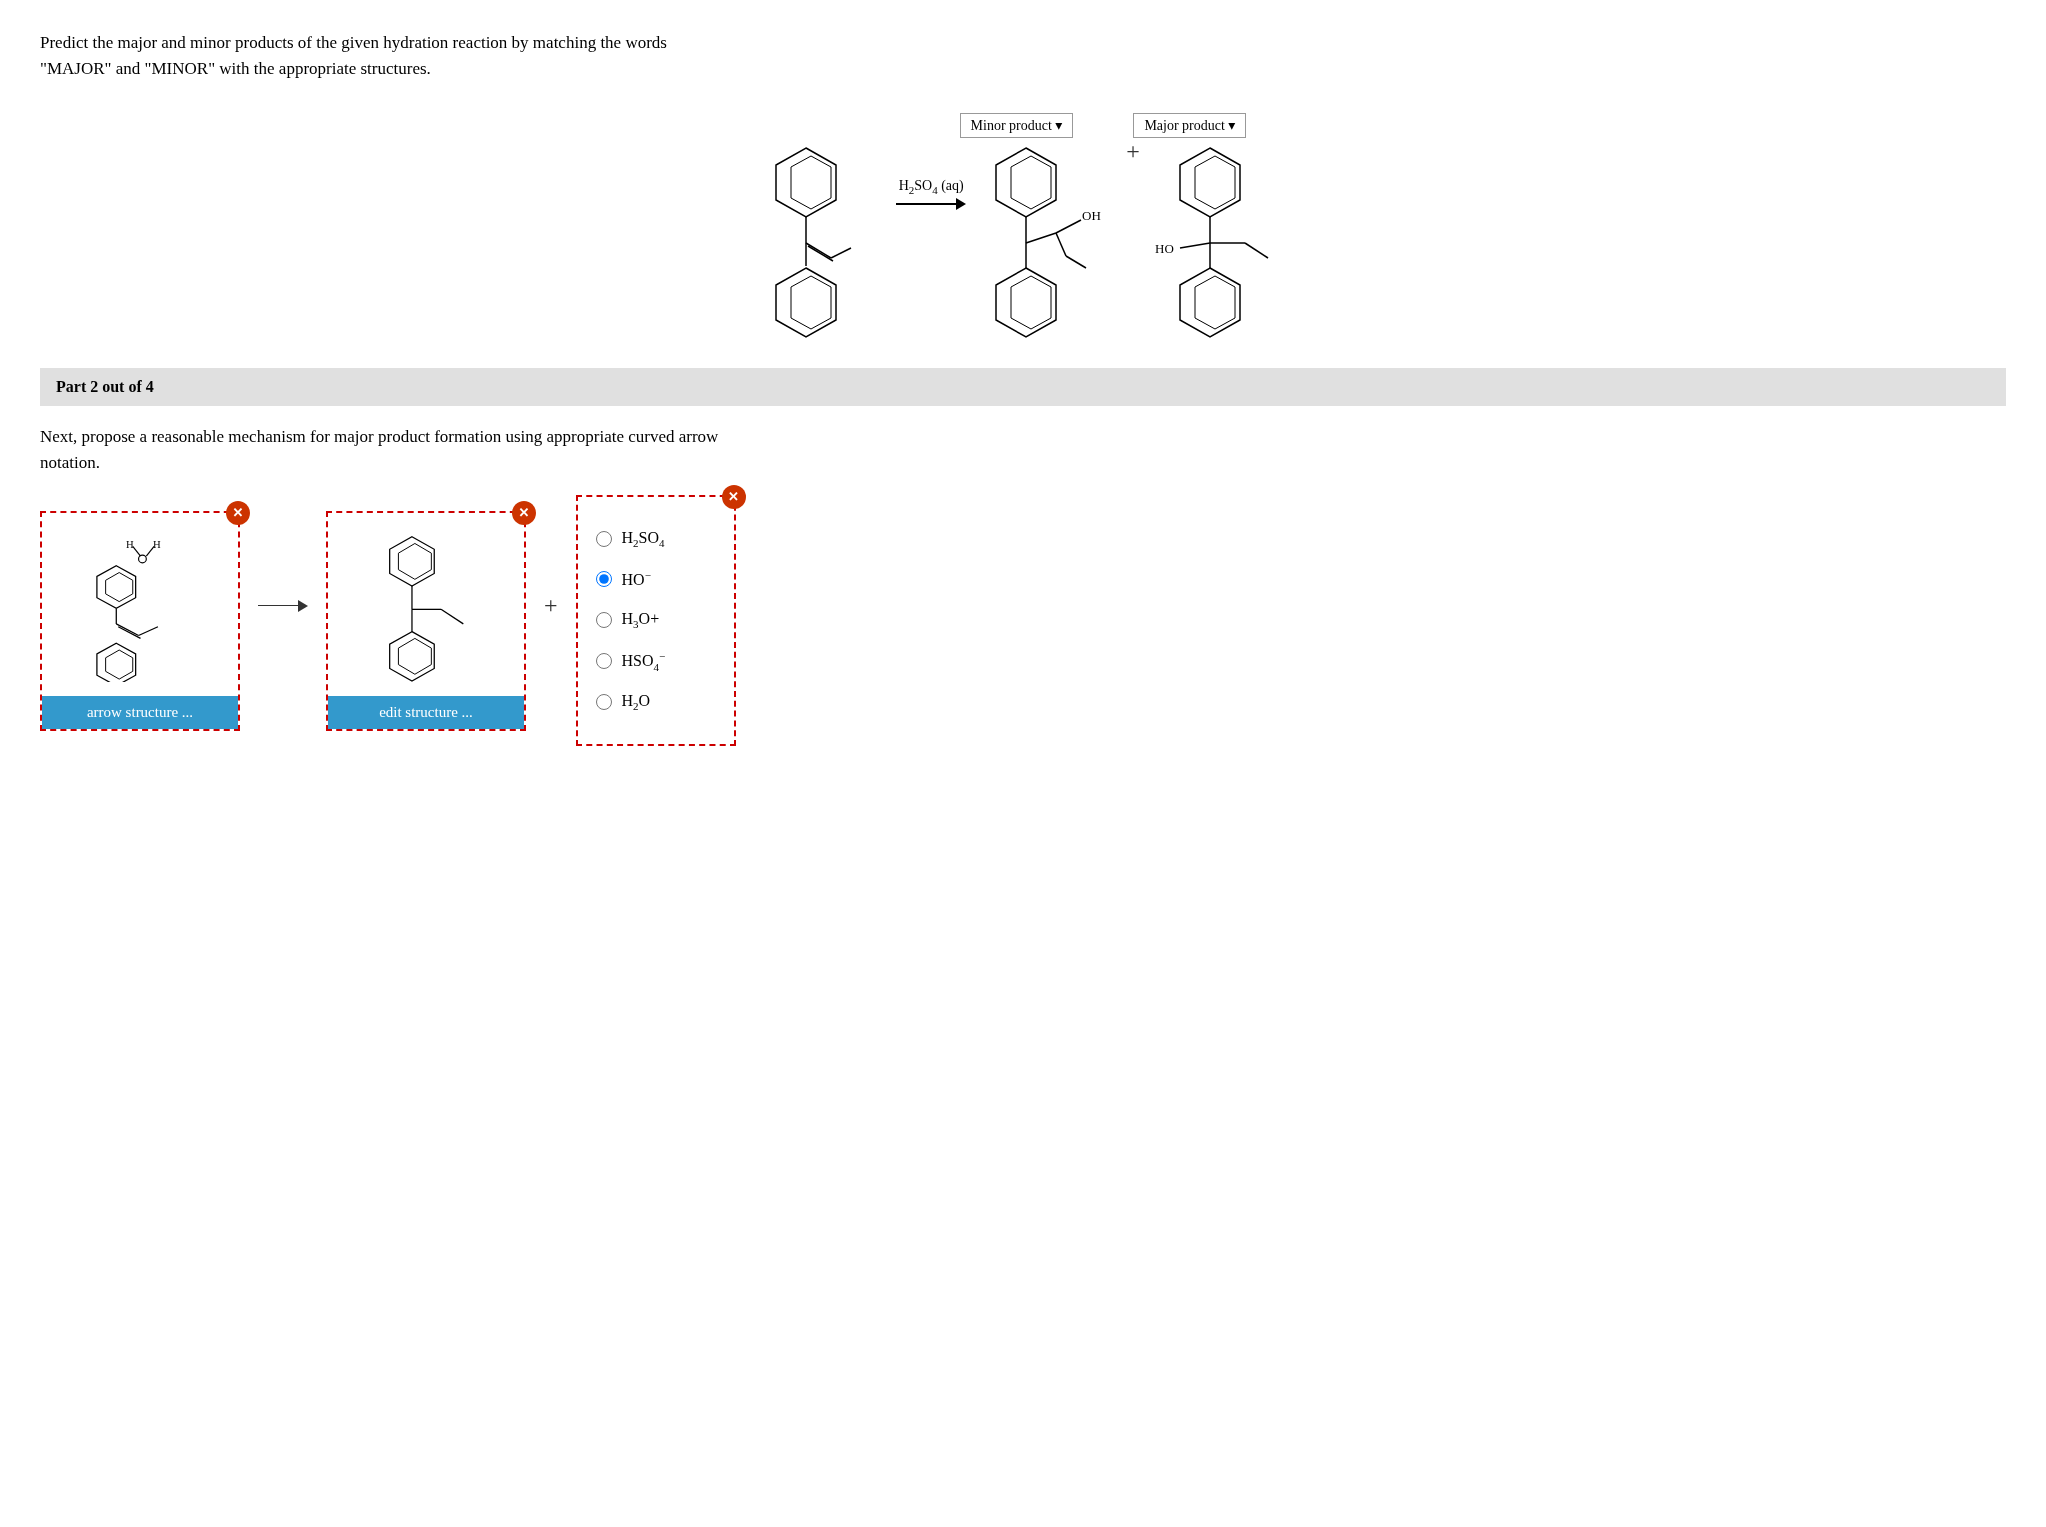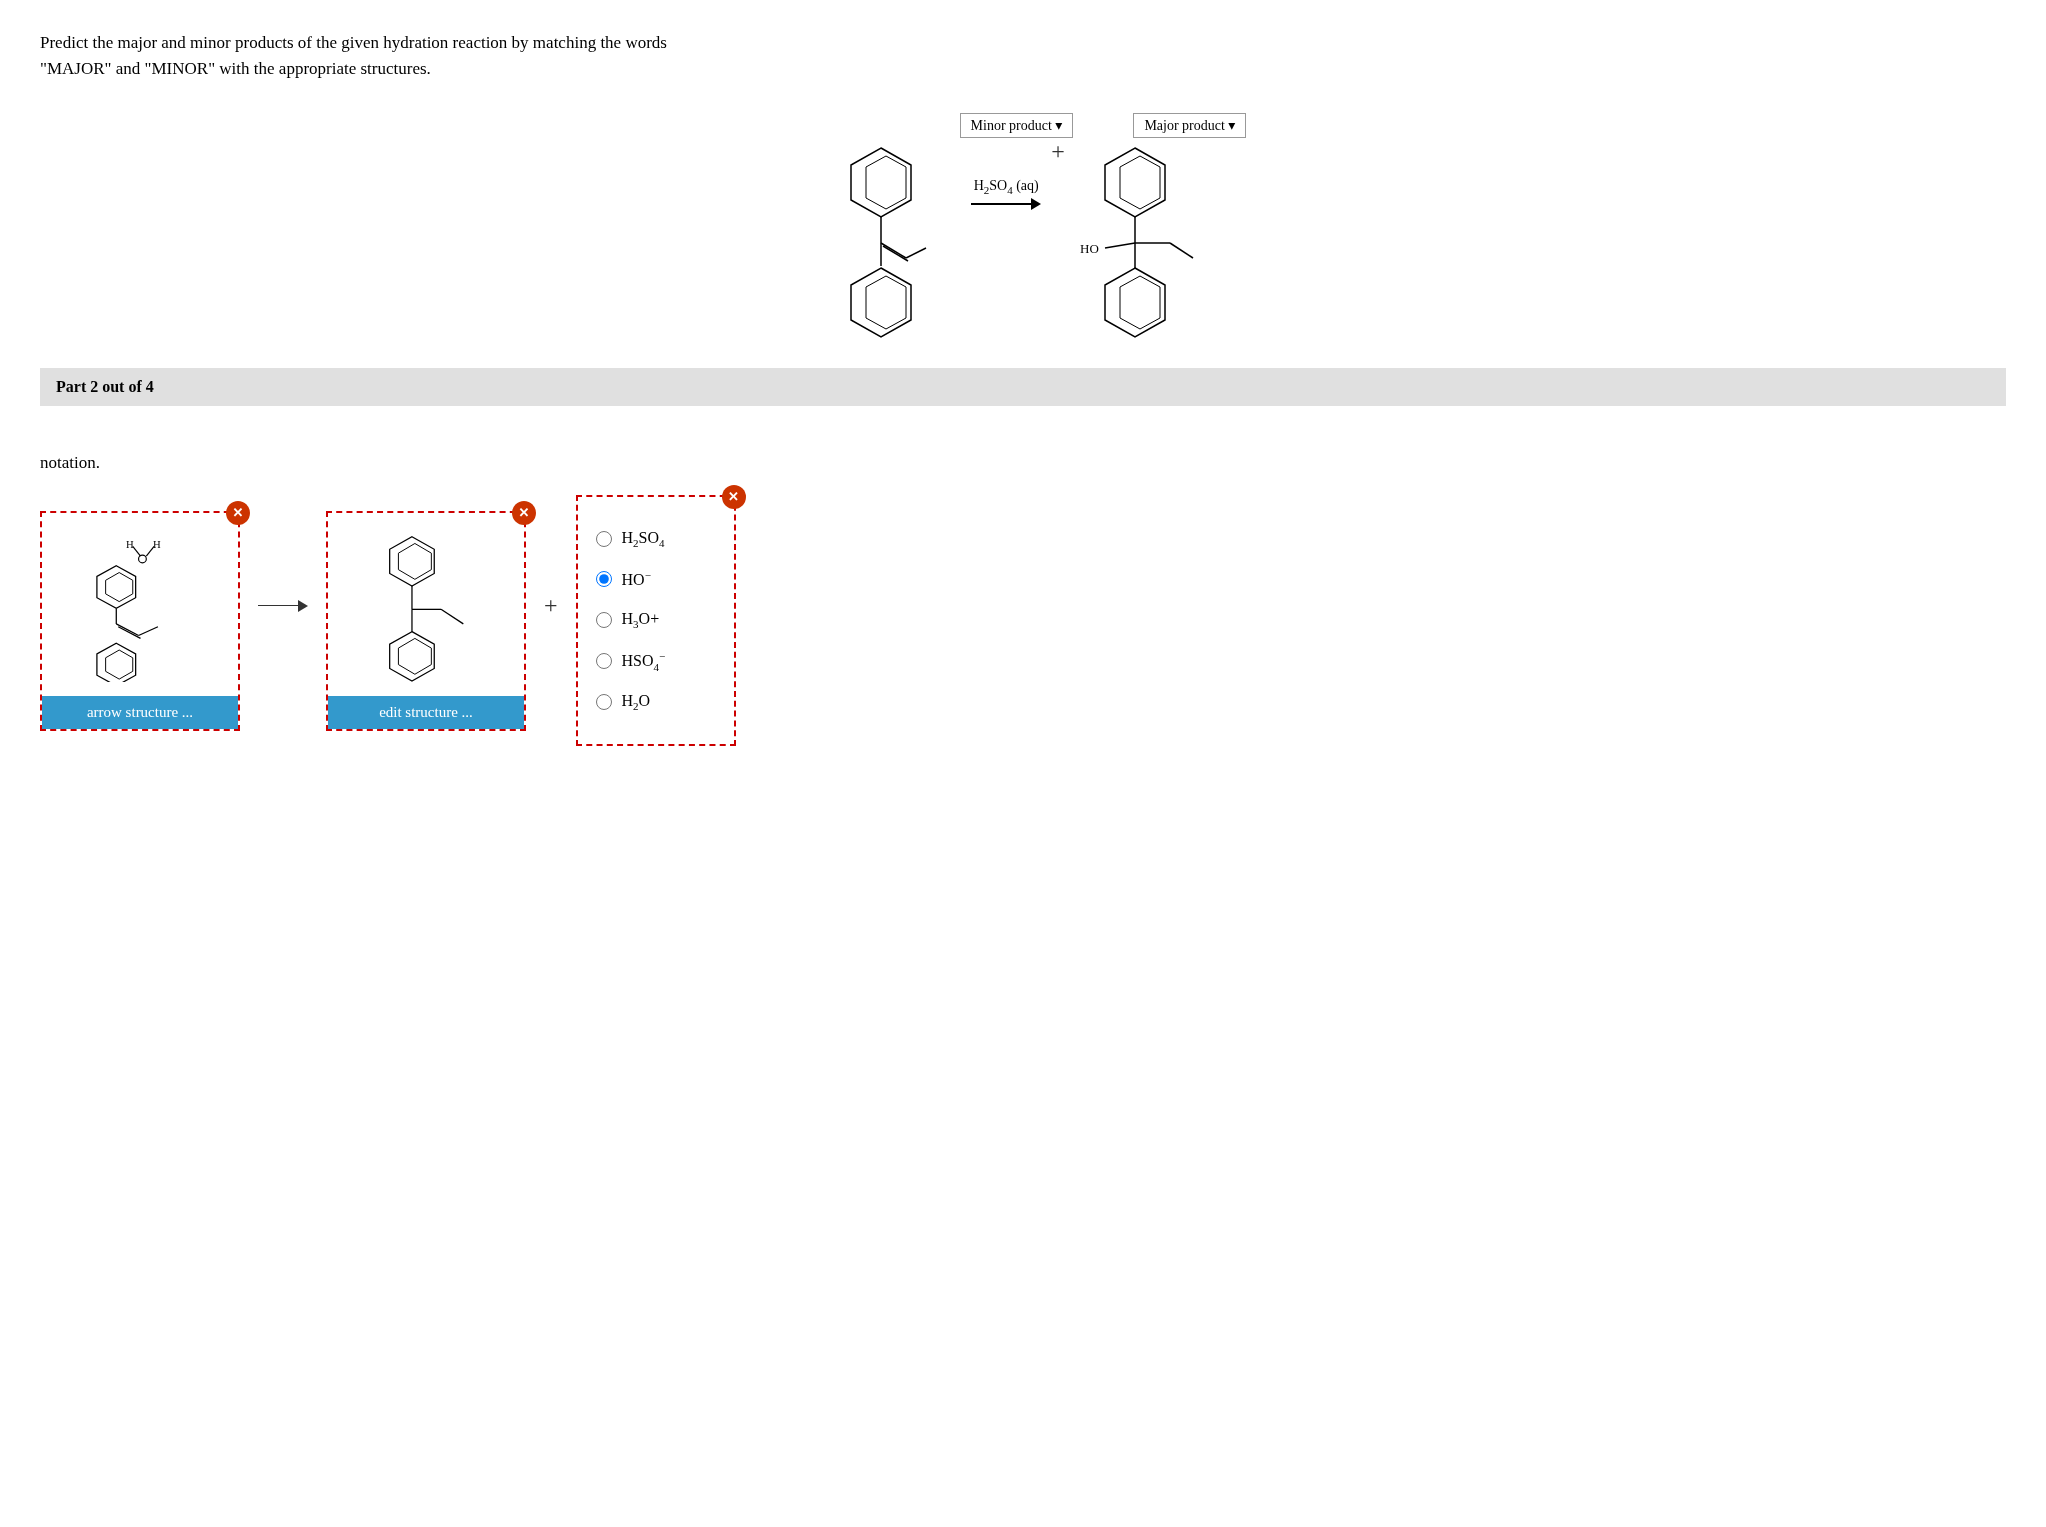--- a/index.html
+++ b/index.html
@@ -187,20 +187,42 @@
   </div>
 
   <div class="h2so4-arrow" style="margin-top:40px;">
     <span style="font-size:14px; font-family: 'Times New Roman', serif;">H<sub>2</sub>SO<sub>4</sub> (aq)</span>
     <div style="display:flex; align-items:center;">
       <div style="width:60px; height:1.5px; background:#000;"></div>
       <div style="width:0; height:0; border-top:6px solid transparent; border-bottom:6px solid transparent; border-left:10px solid #000;"></div>
     </div>
   </div>
 
+  <div style="width:140px; height:200px;">
+    <svg viewBox="0 0 140 200" width="140" height="200">
+
+      <polygon points="50,10 80,27 80,62 50,79 20,62 20,27" class="benzene-ring"></polygon>
+      <polygon points="55,18 75,29 75,60 55,71 35,60 35,29" class="benzene-ring" style="stroke-width:1"></polygon>
+
+      <line x1="50" y1="79" x2="50" y2="105" class="bond"></line>
+
+      <line x1="50" y1="105" x2="80" y2="95" class="bond"></line>
+
+      <line x1="80" y1="95" x2="105" y2="82" class="bond"></line>
+      <text x="106" y="82" font-size="13" font-family="Times New Roman">OH</text>
+
+      <line x1="50" y1="105" x2="50" y2="130" class="bond"></line>
+      <line x1="80" y1="95" x2="90" y2="118" class="bond"></line>
+
+      <polygon points="50,130 80,147 80,182 50,199 20,182 20,147" class="benzene-ring"></polygon>
+      <polygon points="55,138 75,149 75,180 55,191 35,180 35,149" class="benzene-ring" style="stroke-width:1"></polygon>
+
+      <line x1="90" y1="118" x2="110" y2="130" class="bond"></line>
+    </svg>
+  </div>
 
   <span class="plus-symbol">+</span>
 
   <div style="width:140px; height:200px;">
     <svg viewBox="0 0 140 220" width="140" height="220">
 
       <polygon points="60,10 90,27 90,62 60,79 30,62 30,27" class="benzene-ring"></polygon>
       <polygon points="65,18 85,29 85,60 65,71 45,60 45,29" class="benzene-ring" style="stroke-width:1"></polygon>
 
       <line x1="60" y1="79" x2="60" y2="105" class="bond"></line>
@@ -218,21 +240,21 @@
     </svg>
   </div>
 </div>
 
 <div class="part-banner">
   <span>Part 2 out of 4</span>
 </div>
 
 <div>
   <p class="mechanism-text">
-    <br>
+    <span>Next, propose a reasonable mechanism for major product formation using appropriate curved arrow</span><br>
     <span>notation.</span>
   </p>
 </div>
 
 <div class="mechanism-area">
 
   <div class="structure-box">
     <div class="x-badge">✕</div>
     <div class="structure-box-inner">
       <svg viewBox="0 0 160 160" width="155" height="155">

